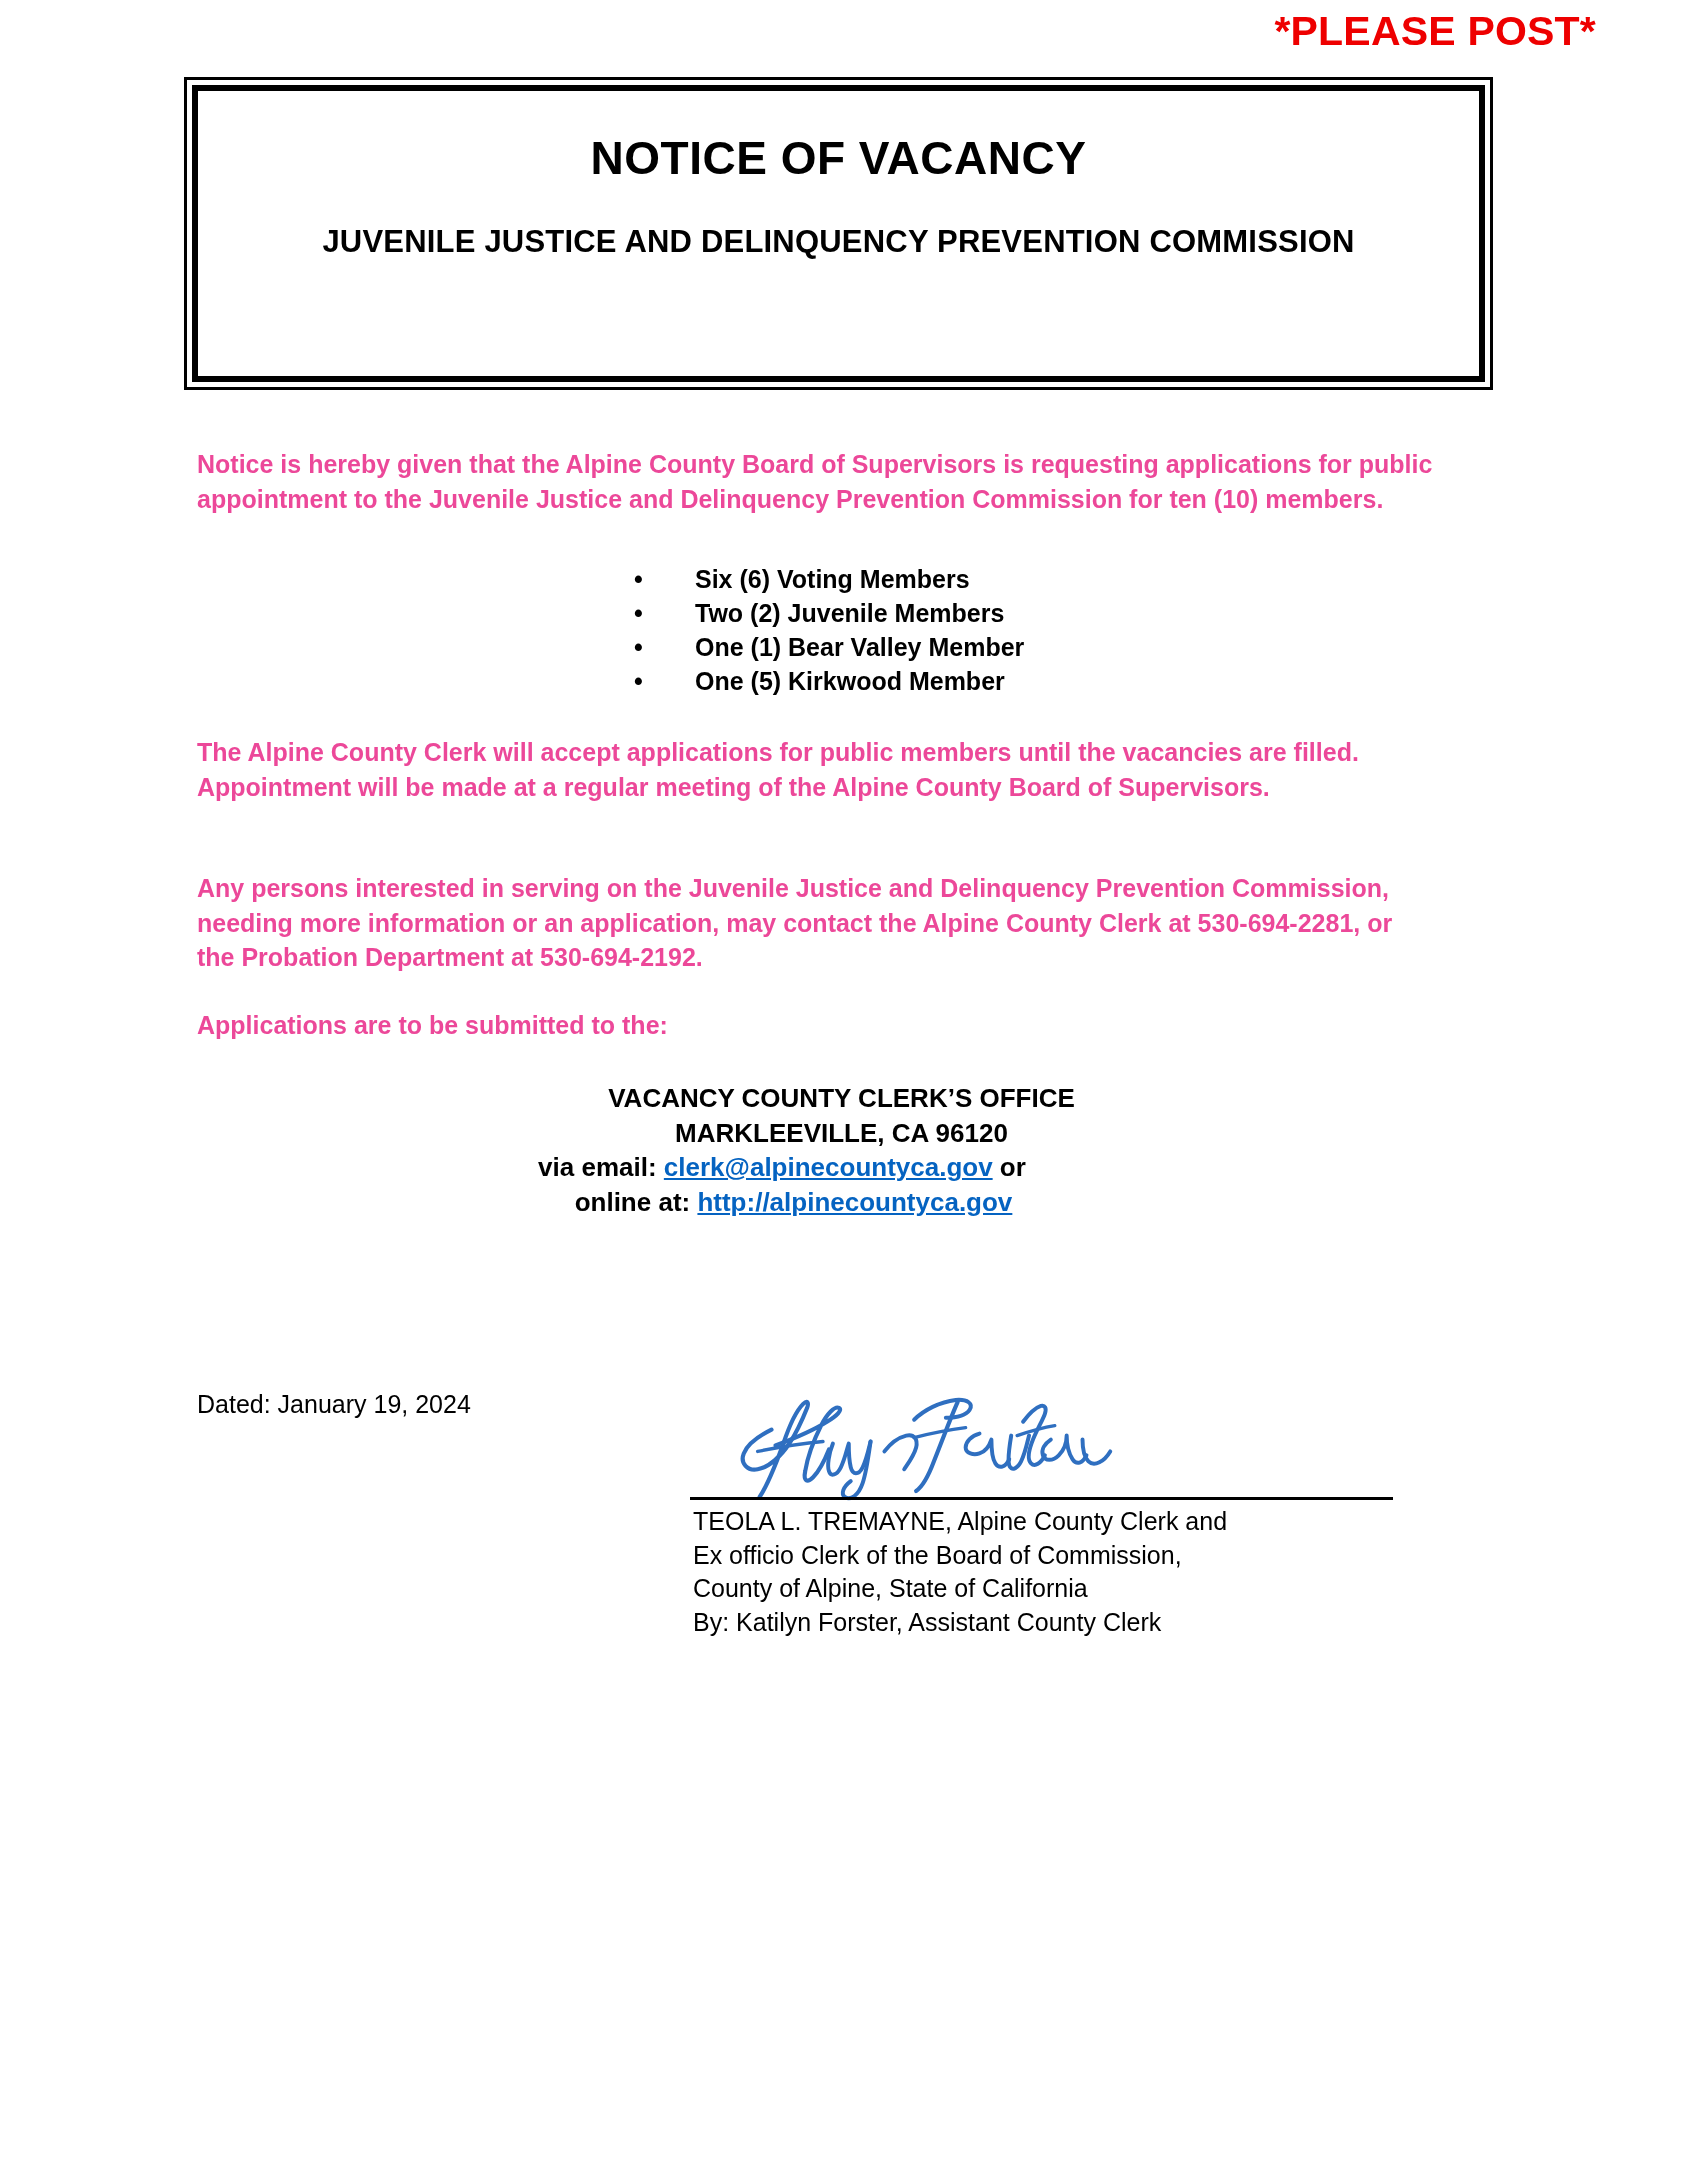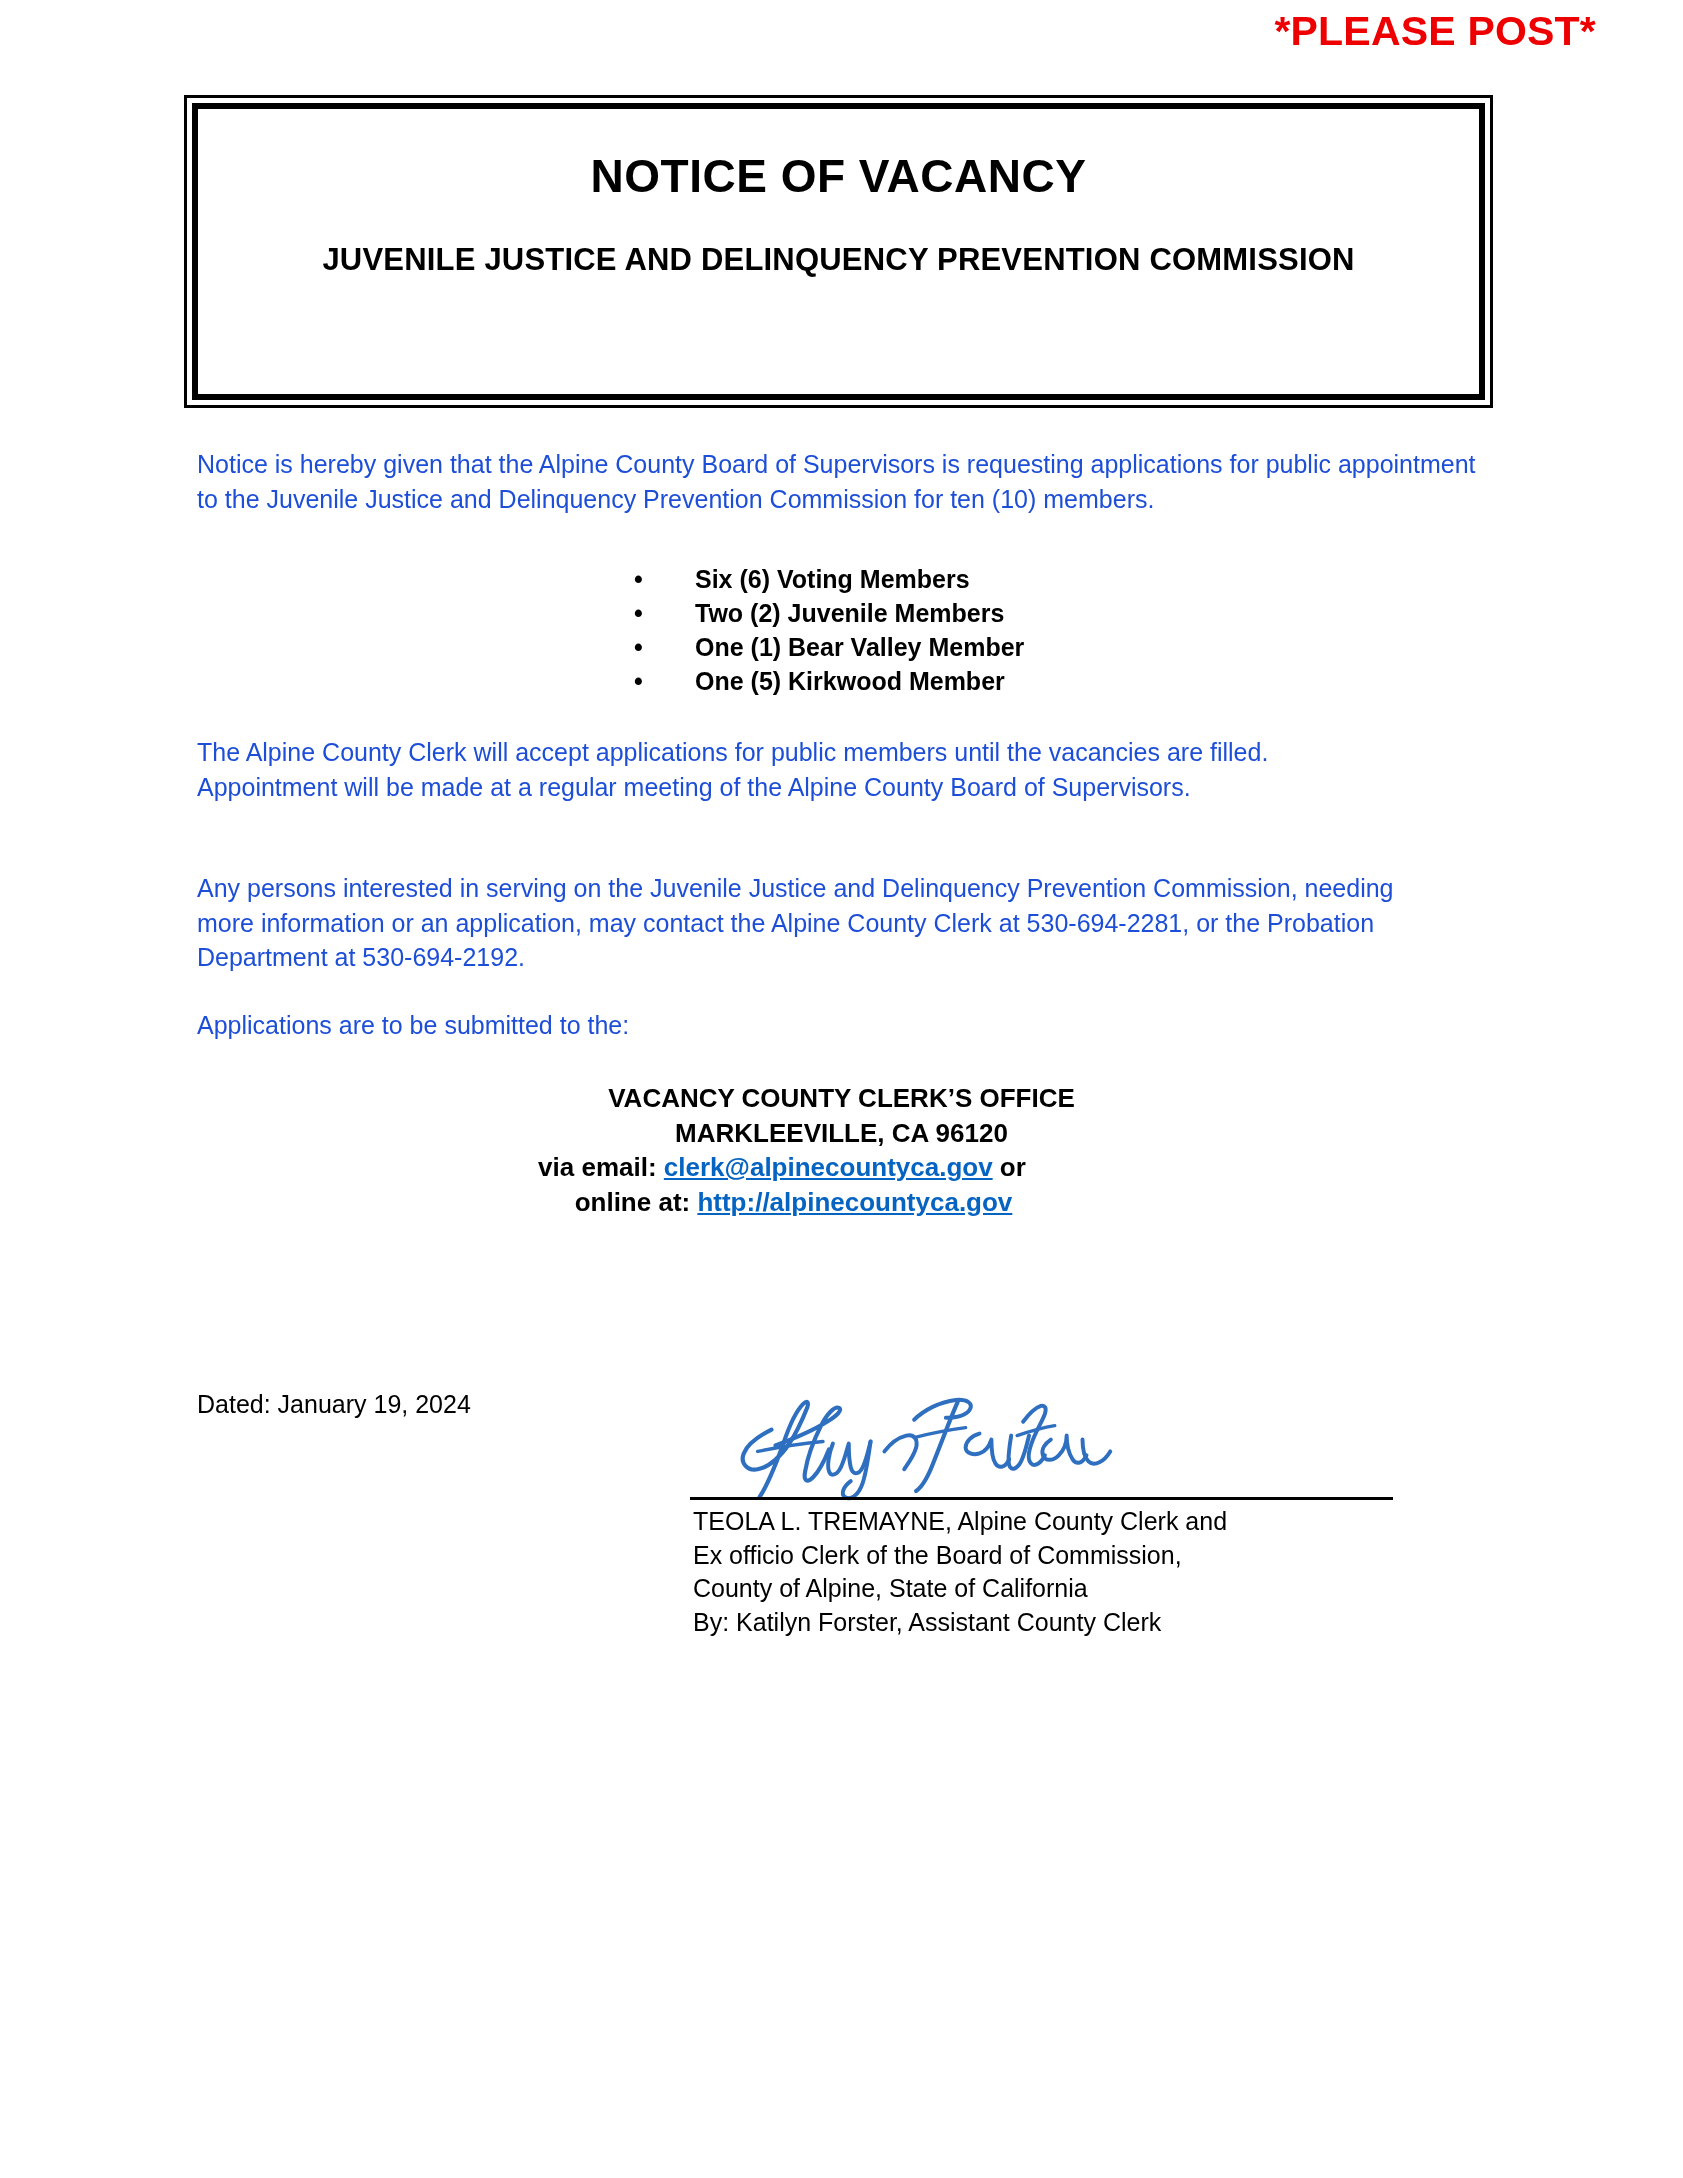--- a/index.html
+++ b/index.html
@@ -33,21 +33,21 @@
     font-weight: bold;
     color: #ee0000;
     letter-spacing: 0.2px;
     white-space: nowrap;
   }
 
   
   .title-box {
     position: absolute;
     left: 184px;
-    top: 95px;
+    top: 77px;
     width: 1309px;
     height: 313px;
     border: 3px solid #000;
     box-sizing: border-box;
   }
   .title-box-inner {
     position: absolute;
     left: 5px;
     top: 5px;
     right: 5px;
@@ -74,21 +74,22 @@
     font-weight: bold;
     line-height: 1.28;
     letter-spacing: 0.2px;
   }
 
   
   .body-p {
     position: absolute;
     font-size: 25px;
     line-height: 1.38;
-    color: #1d4ed8;
+    color: #ec4899;
+    font-weight: bold;
   }
   #para1 { left: 197px; top: 447px; width: 1287px; }
   #para2 { left: 197px; top: 735px; width: 1183px; }
   #para3 { left: 197px; top: 871px; width: 1218px; }
   #para4 { left: 197px; top: 1008px; width: 891px; }
 
   
   .bullets {
     position: absolute;
     left: 634px;

